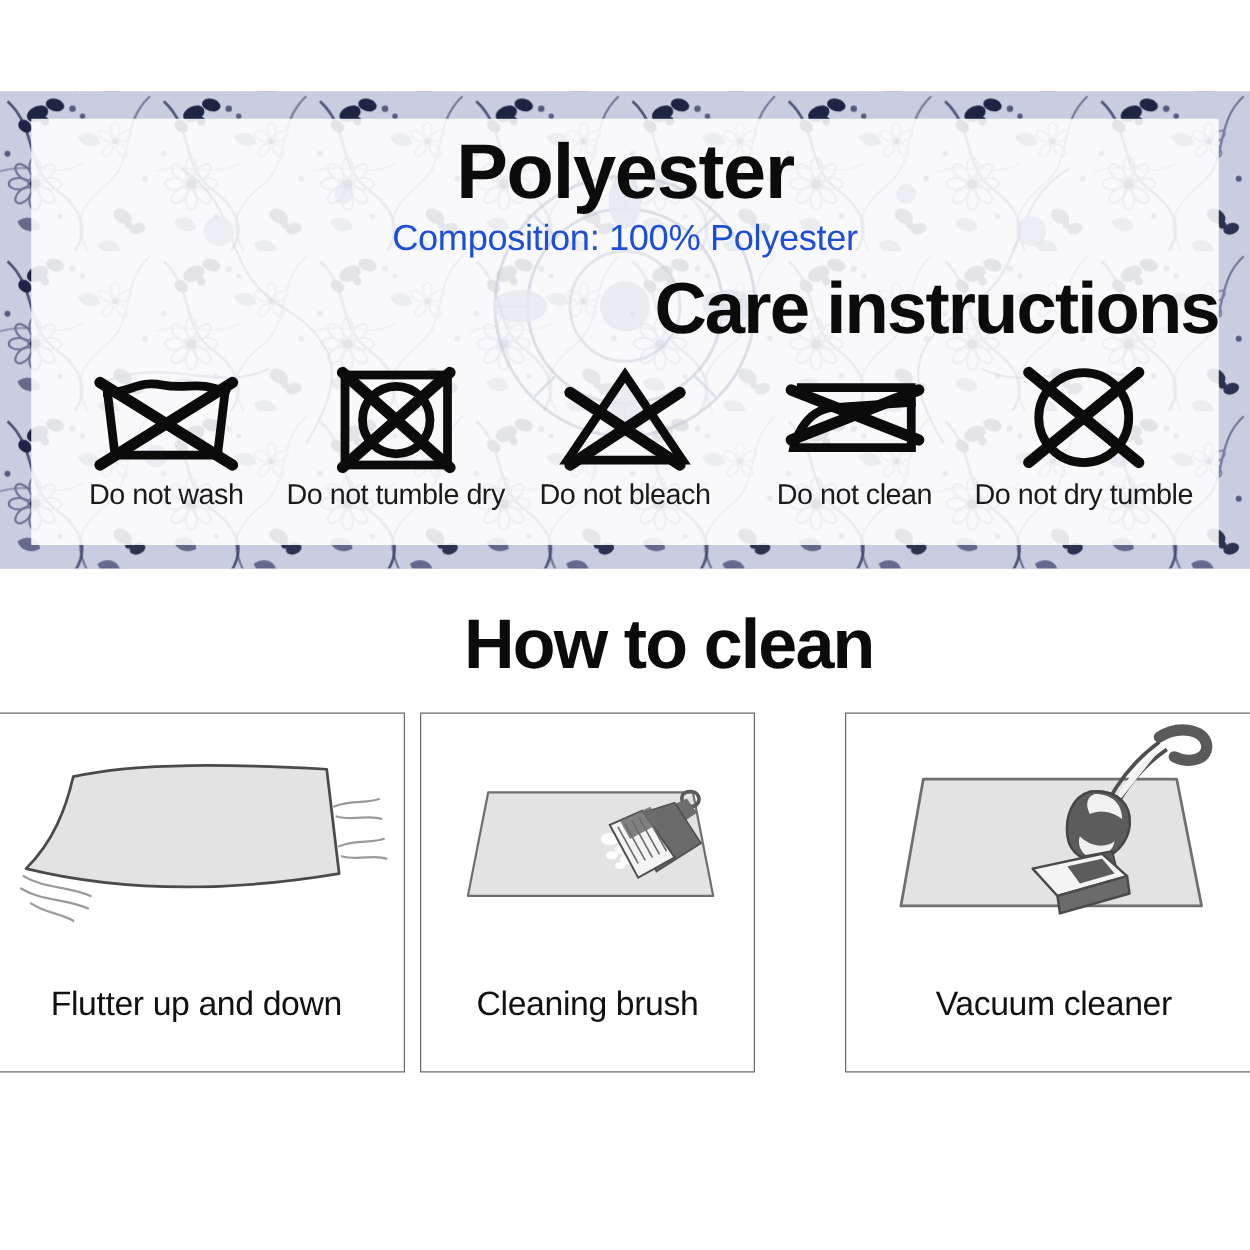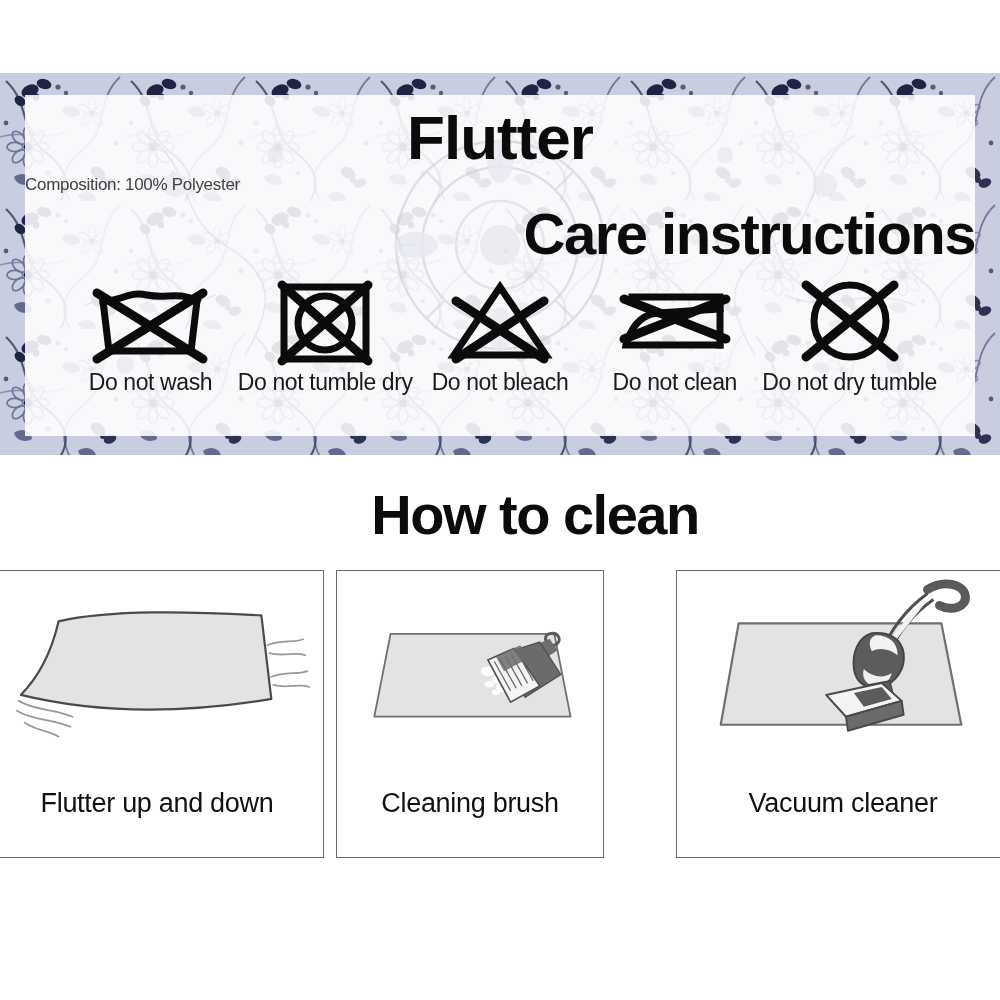--- a/index.html
+++ b/index.html
@@ -59,43 +59,43 @@
   .heading-contents {
     text-align: center;
     font-weight: bold;
     font-size: 62px;
     line-height: 1;
     color: #0b0b0b;
     letter-spacing: -1px;
     margin-top: 12px;
   }
   .composition {
-    text-align: left;
-    font-size: 17px;
-    color: #404040;
+    text-align: center;
+    font-size: 29px;
+    color: #1d4ed8;
     margin-top: 6px;
     letter-spacing: -0.3px;
   }
   .heading-care {
     text-align: right;
     font-weight: bold;
     font-size: 58px;
     line-height: 1;
     color: #0b0b0b;
     letter-spacing: -1.5px;
     margin-top: 10px;
   }
 
   
   #care-symbols {
     display: flex;
     justify-content: space-between;
     align-items: flex-end;
     margin-top: 12px;
-    padding: 0 38px;
+    padding: 0 20px;
   }
   .care-symbol {
     width: 176px;
     text-align: center;
   }
   .care-symbol .glyph {
     height: 92px;
     display: flex;
     align-items: center;
     justify-content: center;
@@ -258,21 +258,21 @@
         <circle cx="250" cy="60" r="8"></circle>
         <circle cx="800" cy="90" r="12"></circle>
         <circle cx="700" cy="60" r="8"></circle>
         <circle cx="100" cy="270" r="9"></circle>
         <circle cx="870" cy="270" r="9"></circle>
       </g>
     </svg>
   </div>
 
   <div id="banner-content">
-    <div class="heading-contents">Flutter</div>
+    <div class="heading-contents">Polyester</div>
     <div class="composition">Composition: 100% Polyester</div>
     <div class="heading-care">Care instructions</div>
 
     <div id="care-symbols">
 
       <div class="care-symbol">
         <div class="glyph">
           <svg width="130" height="92" viewBox="0 0 130 92">
             <g fill="none" stroke="#0b0b0b" stroke-width="7" stroke-linecap="square">
               <path d="M18 26 L24 76 L106 76 L112 26"></path>

